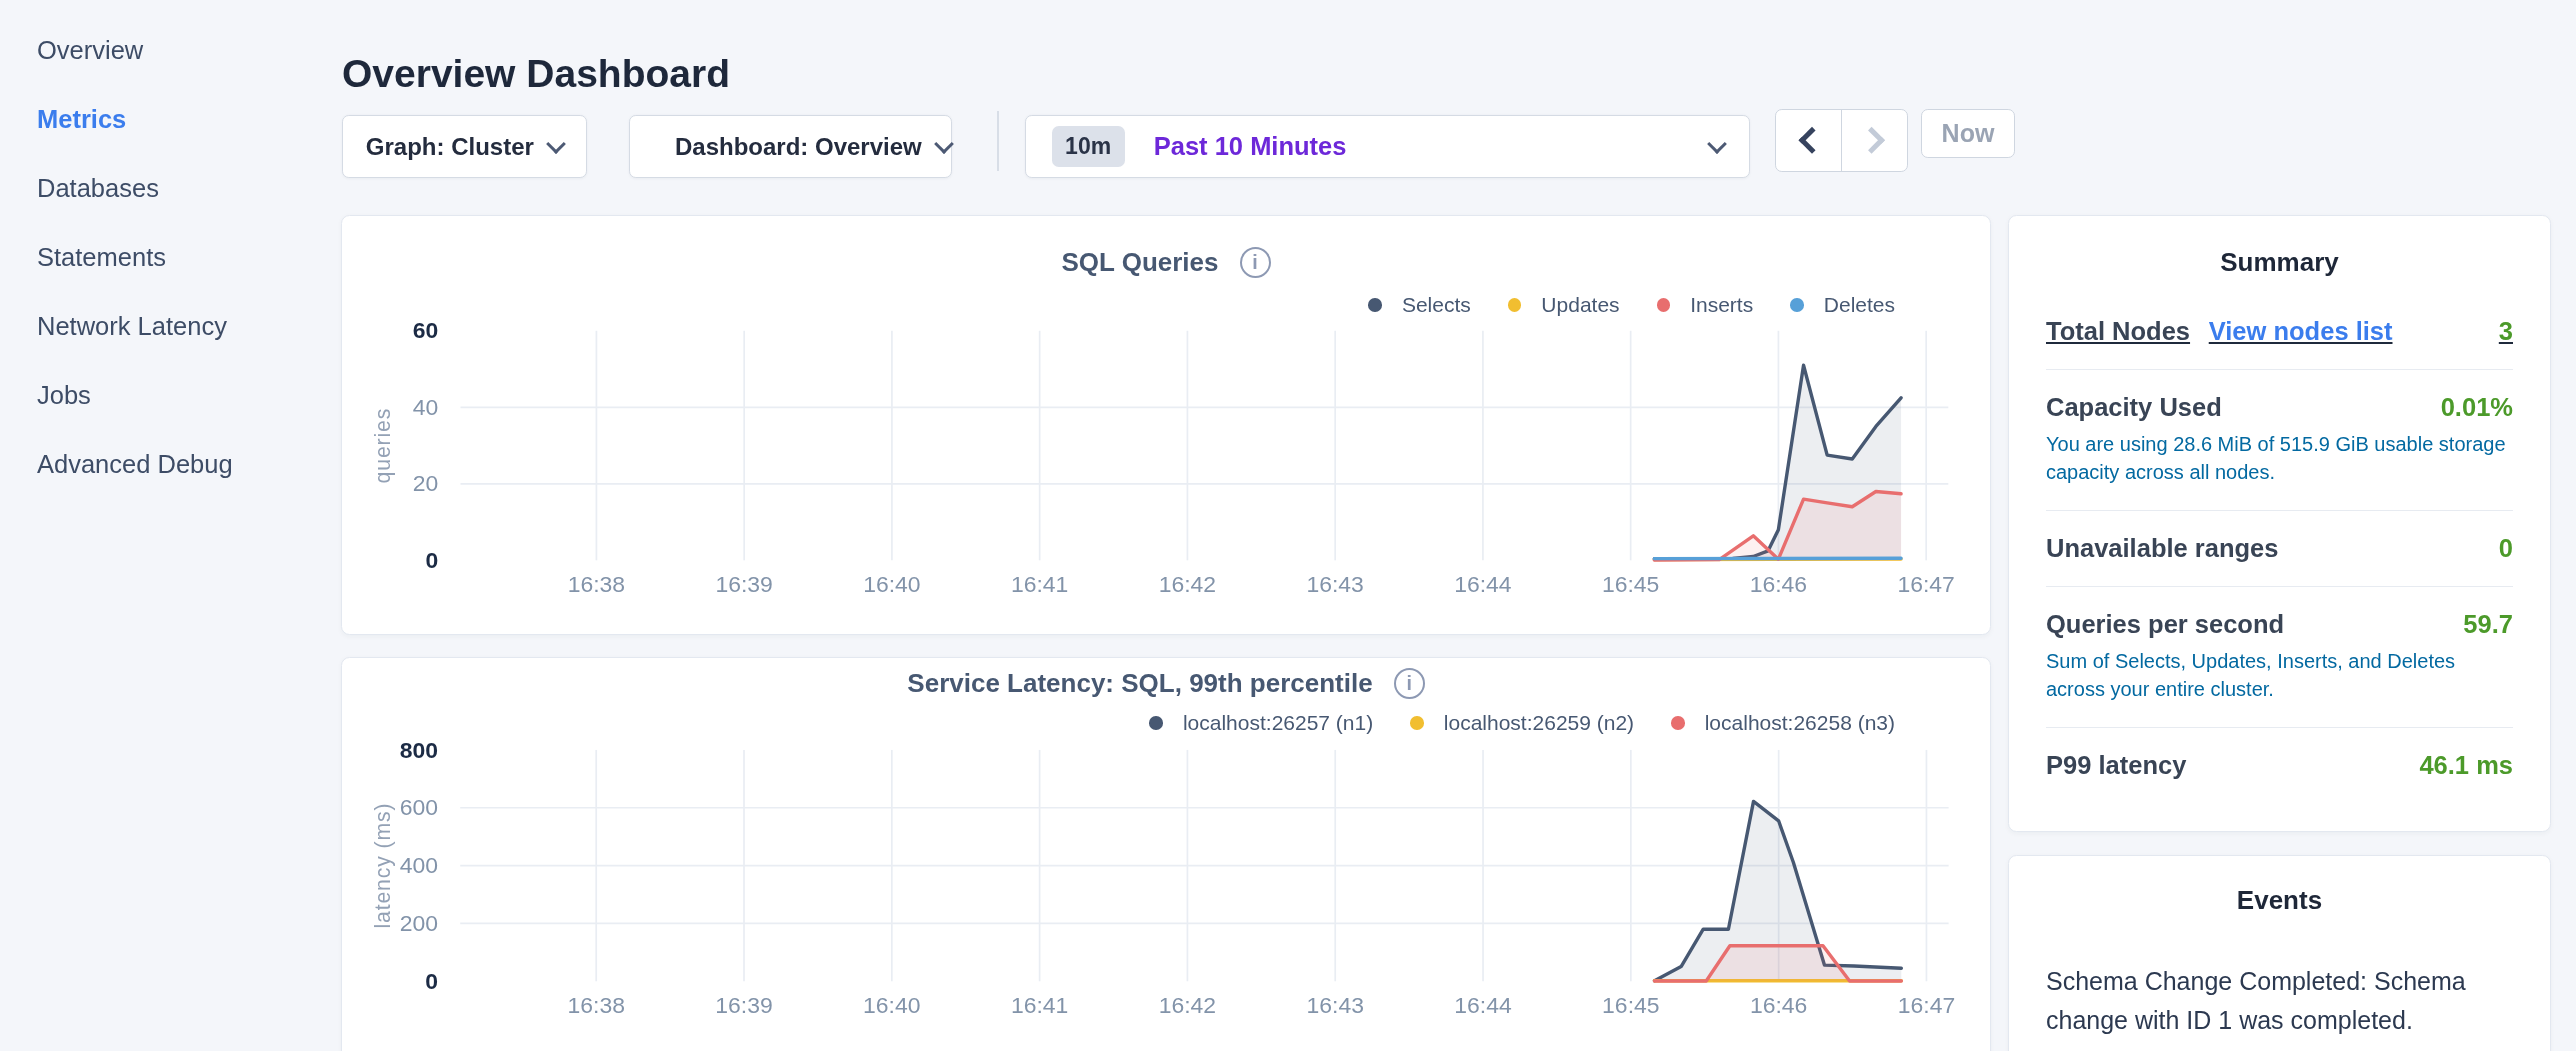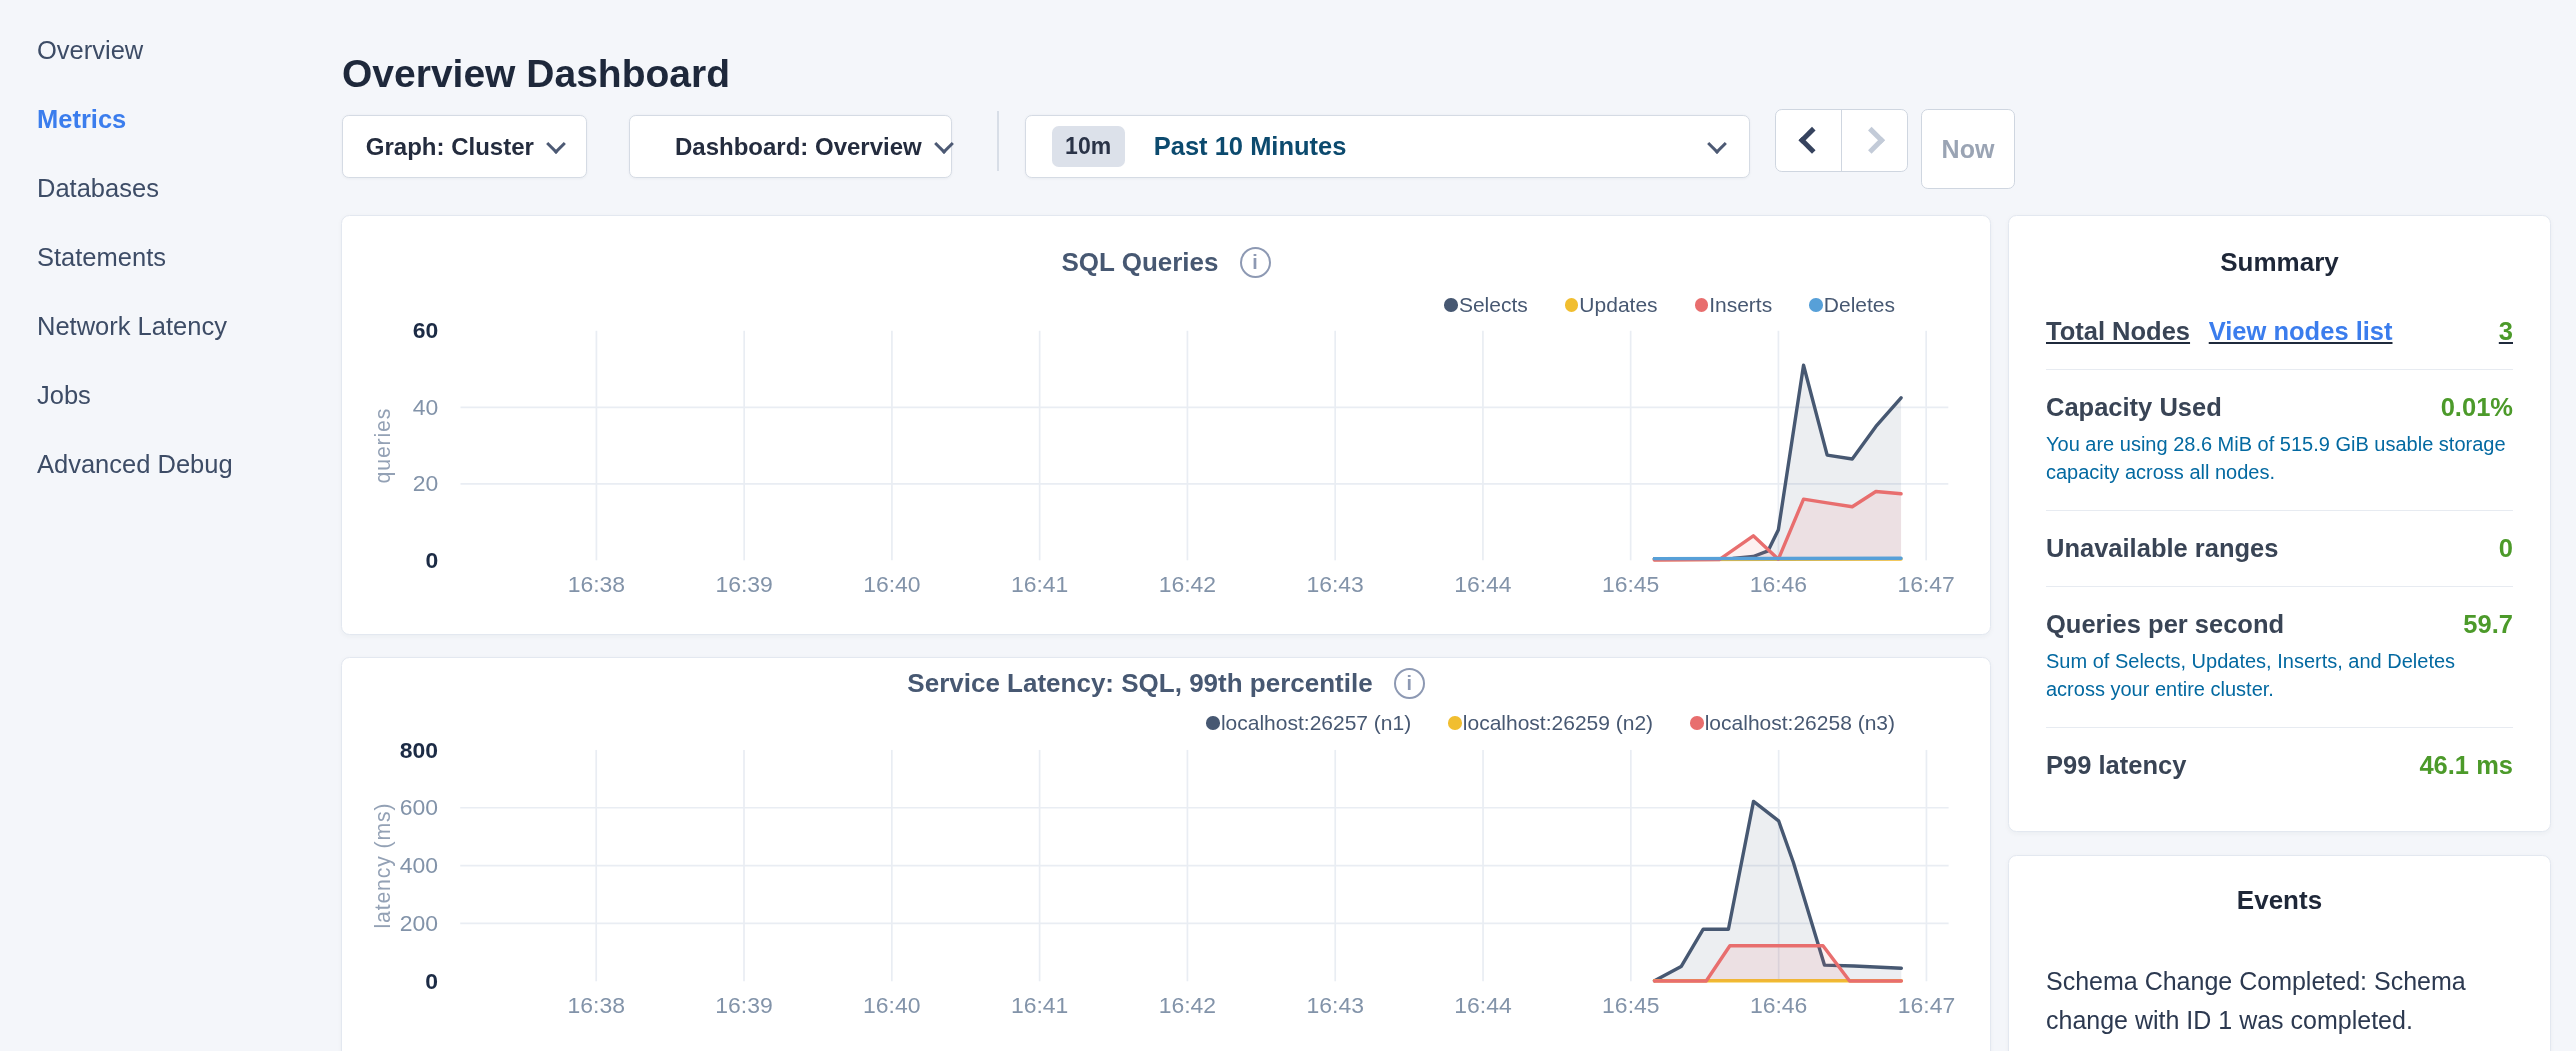--- a/index.html
+++ b/index.html
@@ -21,50 +21,50 @@
   .ctl{position:absolute;top:115px;height:63px;box-sizing:border-box;background:#fff;
     border:1.7px solid #d5dbe4;border-radius:6.8px;display:flex;align-items:center;
     justify-content:center;font-size:24px;font-weight:700;color:#242c3e;
     box-shadow:0 0.9px 2.6px rgba(40,50,70,.05);cursor:pointer;}
   .ctl-graph{left:342px;width:245px;}
   .ctl-dash{left:629px;width:323px;justify-content:flex-end;}
   .ctl-divider{position:absolute;left:997px;top:111px;height:60px;width:1.7px;background:#d8dee7;}
   .ctl-time{left:1025px;width:725px;justify-content:flex-start;padding:0 25.5px;}
   .time-badge{background:#dce1ea;border-radius:6.8px;padding:6.8px 13.6px;font-size:23px;
     font-weight:700;color:#2a3347;margin-right:29px;}
-  .time-label{font-size:25.5px;font-weight:700;color:#0c4a6e;flex:1;text-align:left;}
+  .time-label{font-size:25.5px;font-weight:700;color:#6d28d9;flex:1;text-align:left;}
   .chev{display:inline-block;width:11px;height:11px;border:solid #4d5a74;
     border-width:0 3.4px 3.4px 0;transform:rotate(45deg);margin-left:15.3px;margin-top:-5.1px;}
   .arrow-group{position:absolute;left:1775px;top:109px;width:133px;height:63px;box-sizing:border-box;
     border:1.7px solid #cfd6e0;border-radius:6.8px;background:#fff;display:flex;overflow:hidden;}
   .arrow-btn{width:50%;display:flex;align-items:center;justify-content:center;cursor:pointer;}
   .arrow-btn + .arrow-btn{border-left:1.7px solid #cfd6e0;}
   .arr{display:inline-block;width:13.6px;height:13.6px;border-style:solid;border-width:0 5.1px 5.1px 0;}
   .arr-left{border-color:#36435e;transform:rotate(135deg);margin-left:6.8px;}
   .arr-right{border-color:#c3cbd8;transform:rotate(-45deg);margin-right:6.8px;}
-  .now-btn{position:absolute;left:1921px;top:109px;width:94px;height:80px;box-sizing:border-box;
+  .now-btn{position:absolute;left:1921px;top:109px;width:94px;height:49px;box-sizing:border-box;
     border:1.7px solid #cfd6e0;border-radius:6.8px;background:#fff;display:flex;align-items:center;
     justify-content:center;font-size:25px;font-weight:700;color:#9aa4b4;cursor:pointer;}
   
   .card{position:absolute;background:#fff;border:0.9px solid #e3e8f0;border-radius:8.5px;
     box-shadow:0 1.7px 5.1px rgba(31,41,55,.04);box-sizing:border-box;}
   .chart-card1{left:341px;top:215px;width:1650px;height:420px;}
   .chart-card2{left:341px;top:657px;width:1650px;height:405px;}
   .chart-title-row{position:absolute;left:0;width:100%;display:flex;align-items:center;
     justify-content:center;gap:21px;}
   .chart-card1 .chart-title-row{top:31px;}
   .chart-card2 .chart-title-row{top:10.2px;}
   .chart-title{font-size:26px;font-weight:700;color:#475872;}
   .info-icon{width:31px;height:31px;border:2.6px solid #8d99b3;border-radius:50%;
     display:flex;align-items:center;justify-content:center;font-size:19.6px;color:#8d99b3;
     font-weight:600;box-sizing:border-box;cursor:pointer;}
   .chart-legend{position:absolute;right:95px;display:flex;gap:37px;align-items:center;}
   .chart-card1 .chart-legend{top:77px;}
   .chart-card2 .chart-legend{top:53px;}
-  .legend-item{display:flex;align-items:center;gap:1px;font-size:21px;color:#475872;cursor:pointer;}
+  .legend-item{display:flex;align-items:center;gap:20px;font-size:21px;color:#475872;cursor:pointer;}
   .legend-dot{width:13.6px;height:13.6px;border-radius:50%;}
   .chart-svg{position:absolute;left:0;top:0;}
   svg text{font-family:"Liberation Sans", sans-serif;}
   
   .summary-card{left:2008px;top:215px;width:543px;height:617px;padding:31px 37px;overflow:hidden;}
   .events-card{left:2008px;top:855px;width:543px;height:238px;padding:29px 37px;overflow:hidden;}
   .panel-title{text-align:center;font-size:26px;font-weight:700;color:#1e2738;}
   .srow{padding:23px 0;border-bottom:0.9px solid #e7ebf1;}
   .srow:first-of-type{padding-top:39px;text-decoration:underline;}
   .srow:last-of-type{border-bottom:none;}

